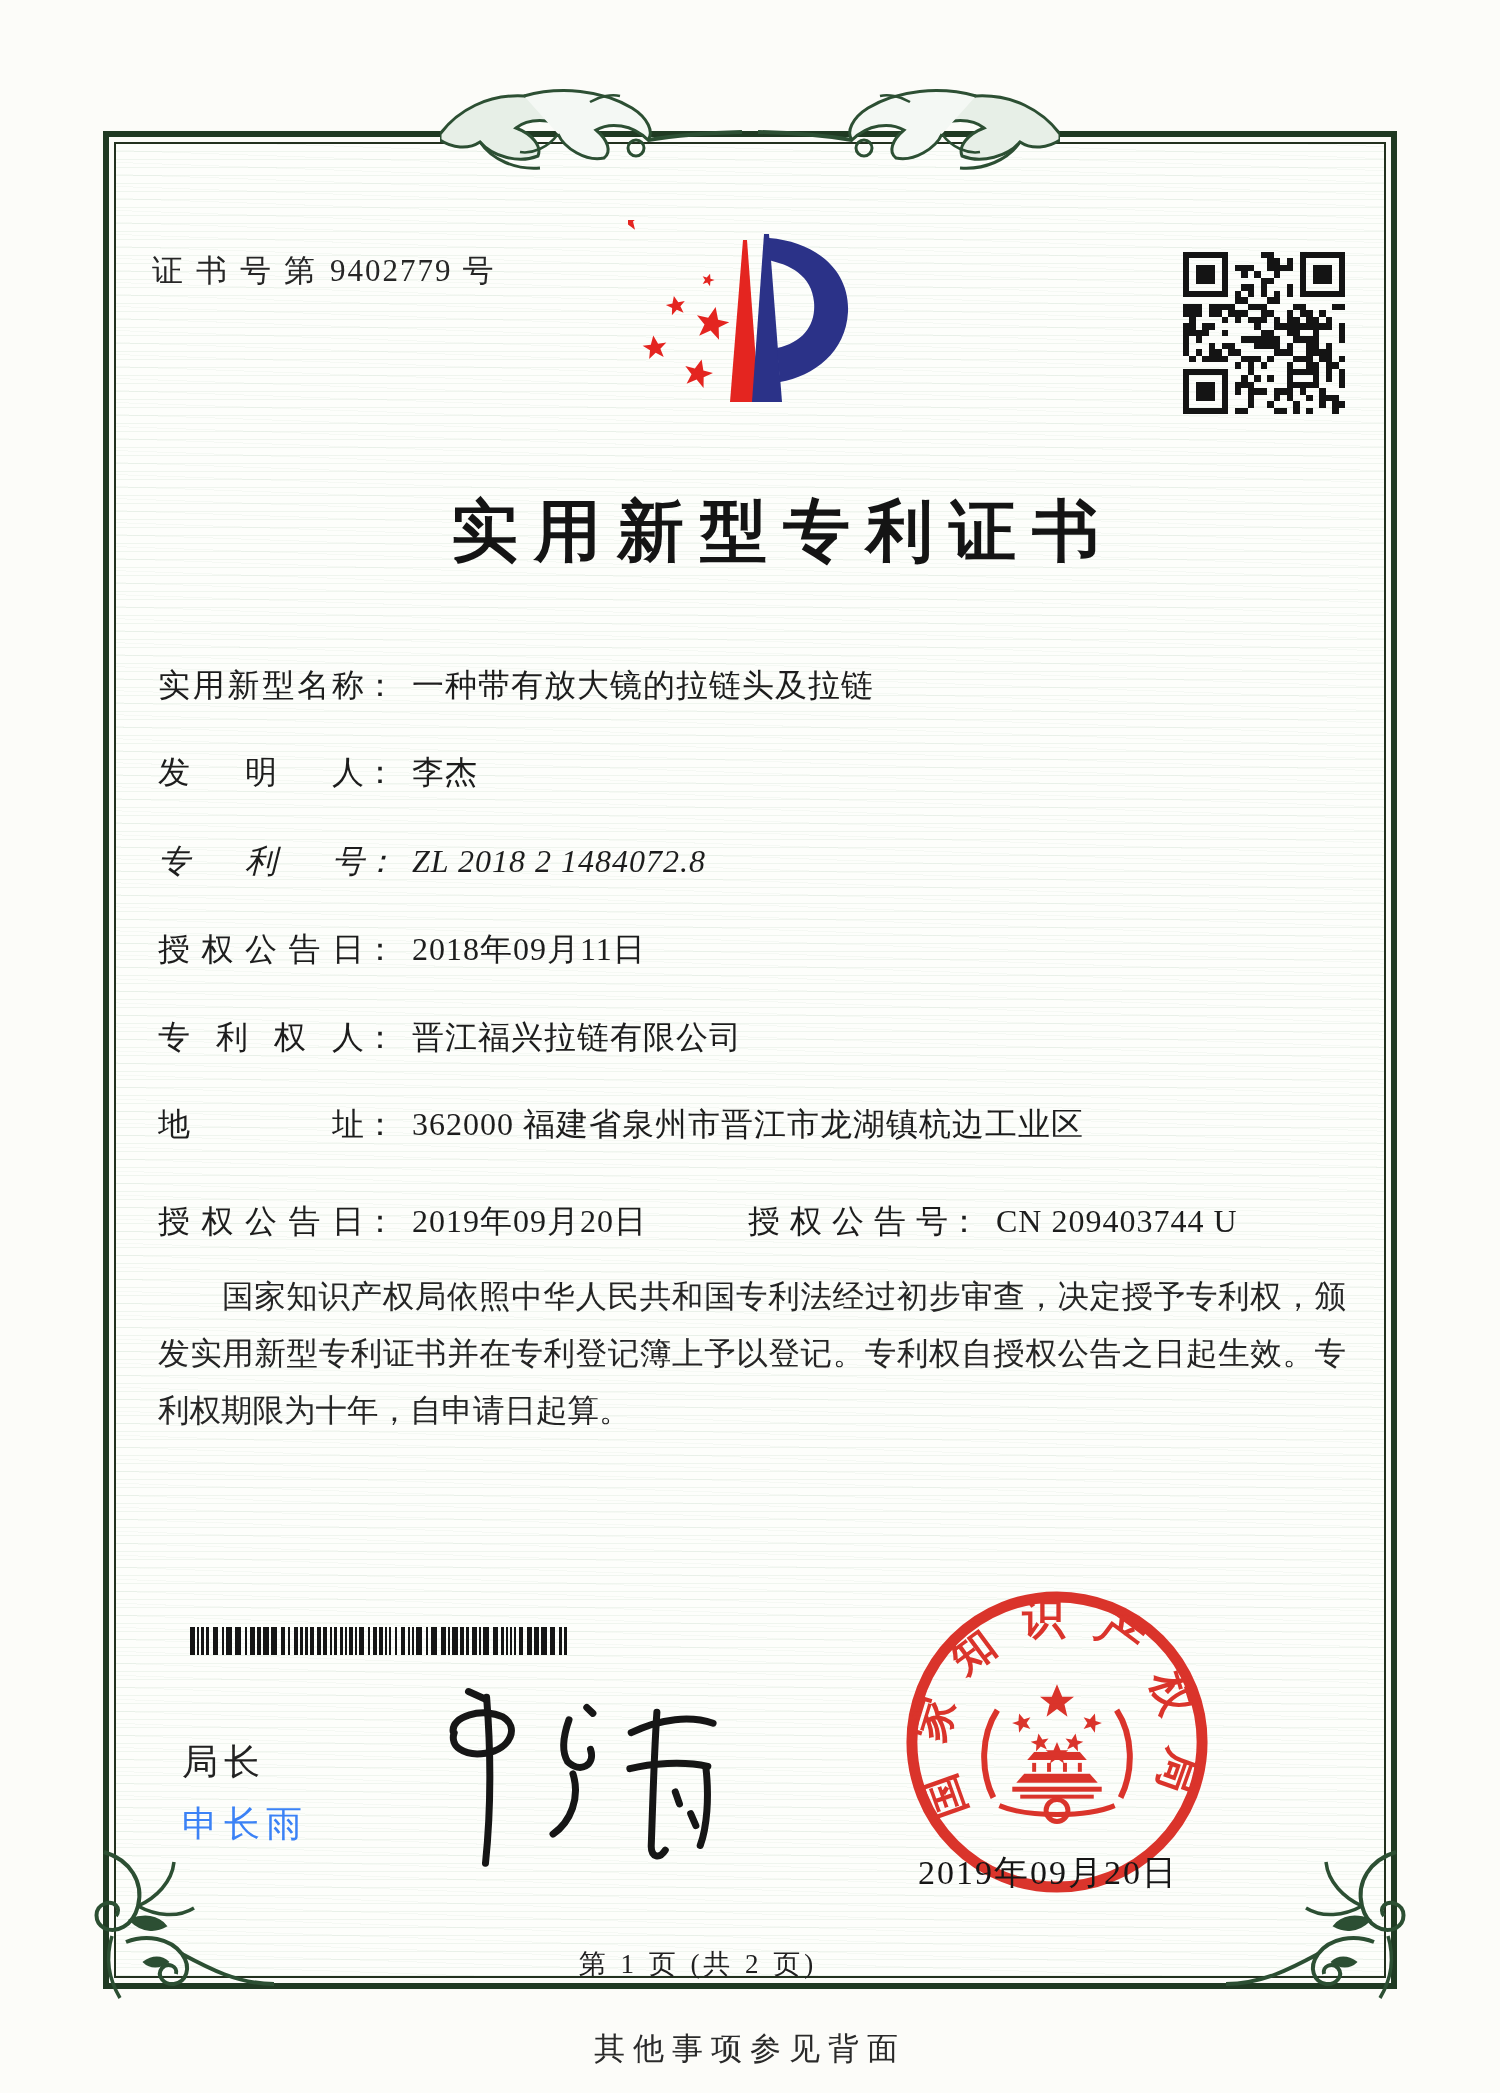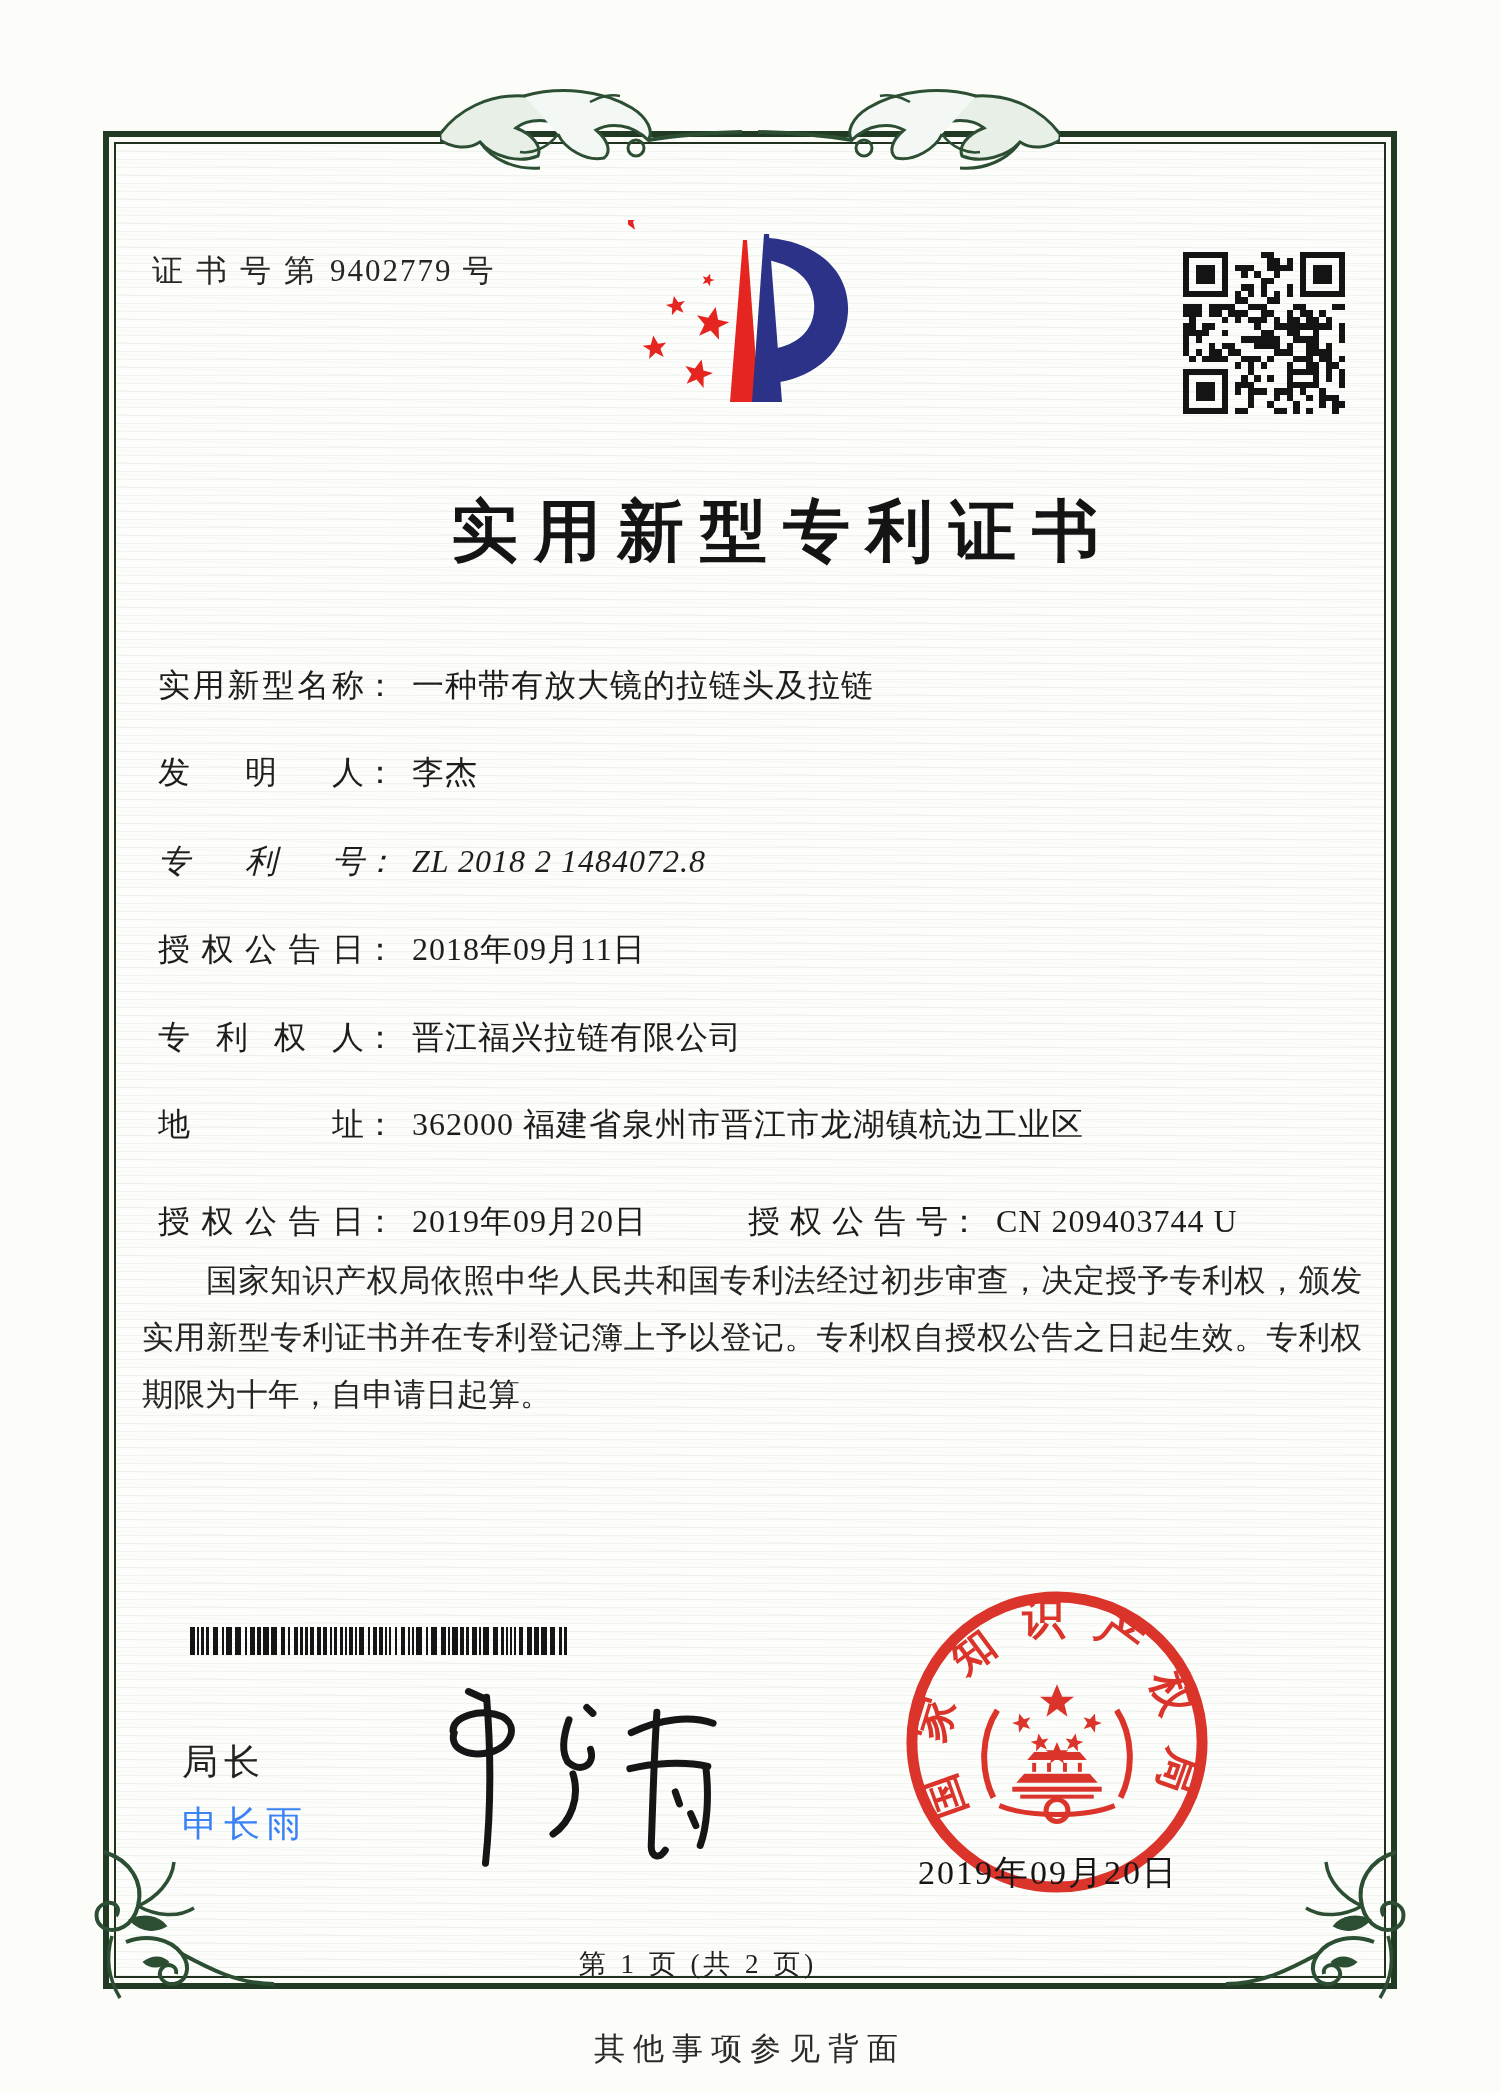--- a/index.html
+++ b/index.html
@@ -36,21 +36,21 @@
   }
   
   .field-row{position:absolute;left:158px;font-size:32px;color:#1d1d1d;white-space:nowrap;}
   .flabel{display:inline-block;width:206px;text-align:justify;text-align-last:justify;text-justify:inter-character;vertical-align:top;}
   .fcolon{margin-right:16px;}
   .fvalue{letter-spacing:1px;}
   .grant-group{position:absolute;left:590px;top:0;}
   
   .body-text{position:absolute;left:142px;top:1252px;width:1220px;}
   .body-text p{
-    margin:0;font-size:31.5px;line-height:57px;text-align:justify;
+    margin:16px;font-size:31.5px;line-height:57px;text-align:justify;
     text-indent:64px;color:#252525;
     font-family:"Liberation Serif","DejaVu Serif",serif;
   }
   
   .barcode{position:absolute;left:190px;top:1627px;width:378px;height:28px;font-size:0;white-space:nowrap;}
   .barcode i{display:inline-block;height:28px;background:#151515;}
   .barcode s{display:inline-block;height:28px;}
   .officer-title{position:absolute;left:182px;top:1738px;font-family:"Liberation Sans","DejaVu Sans",sans-serif;font-weight:500;font-size:36px;letter-spacing:6px;color:#222;}
   .officer-name{position:absolute;left:182px;top:1800px;font-family:"Liberation Sans","DejaVu Sans",sans-serif;font-weight:500;font-size:36px;letter-spacing:6px;color:#3b82f6;}
   .signature{position:absolute;left:392px;top:1682px;width:330px;height:190px;transform:rotate(-1deg);}

